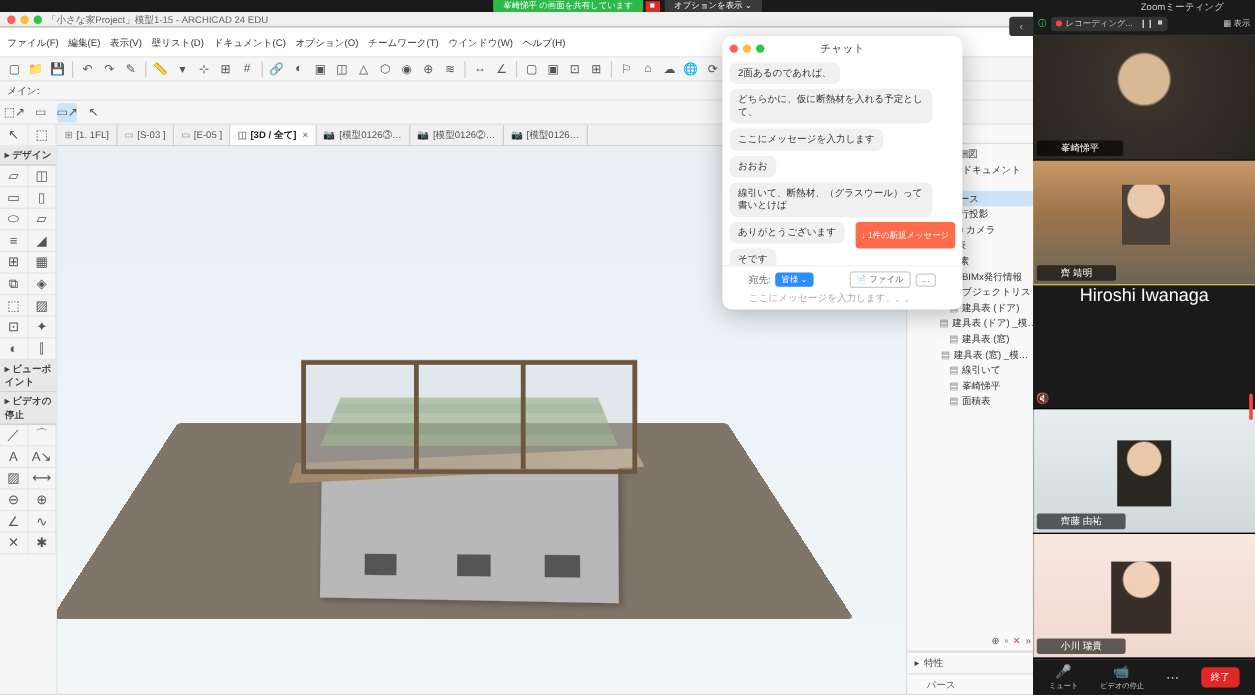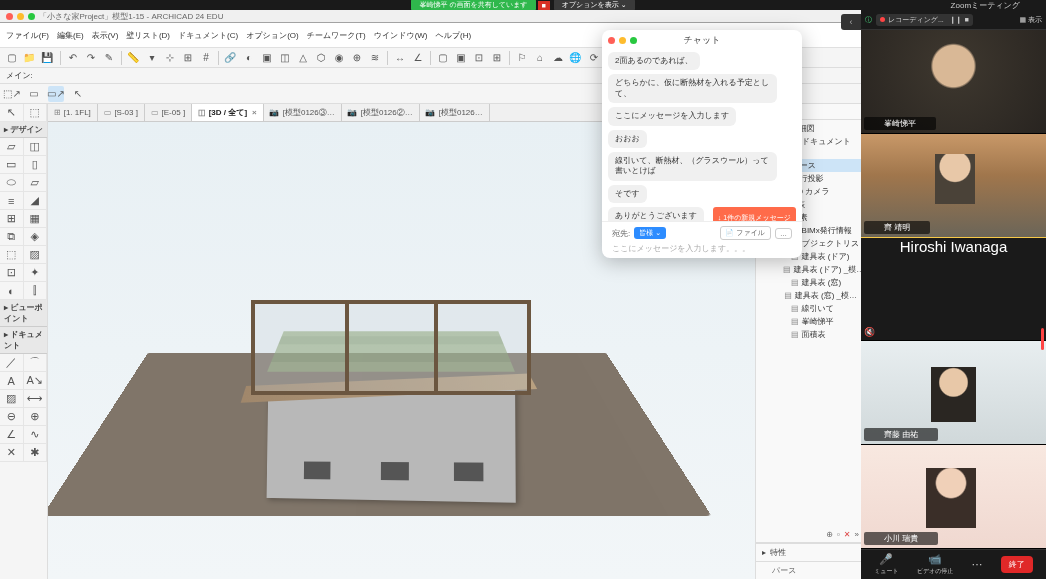--- a/index.html
+++ b/index.html
@@ -74,21 +74,21 @@
 
 
 .chat-window { position: absolute; left: 602px; top: 30px; width: 200px; height: 228px; background: #fff; border-radius: 8px; box-shadow: 0 4px 20px rgba(0,0,0,0.25); display: flex; flex-direction: column; overflow: hidden; }
 .chat-header { height: 20px; display: flex; align-items: center; padding: 0 6px; gap: 4px; font-size: 9px; position: relative; }
 .chat-header .dot { width: 7px; height: 7px; border-radius: 50%; }
 .chat-header .title { position: absolute; left: 50%; transform: translateX(-50%); color: #444; }
 .chat-messages { flex: 1; overflow: hidden; padding: 2px 6px; }
 .msg { background: #f0f0f0; border-radius: 6px; padding: 4px 7px; font-size: 8px; color: #333; margin-bottom: 4px; display: inline-block; max-width: 90%; line-height: 1.3; }
 .msg-row { display: flex; }
 .new-msg-btn { background: #ff6b4a; color: #fff; font-size: 7px; padding: 2px 5px; border-radius: 3px; margin-left: auto; display: flex; align-items: center; gap: 2px; }
-.chat-footer { border-top: 1px solid #eee; padding: 4px 10px; font-size: 8px; }
+.chat-footer { border-top: 1px solid #eee; padding: 4px 22px; font-size: 8px; }
 .chat-to { display: flex; align-items: center; gap: 4px; color: #666; margin-bottom: 3px; }
 .chat-to .who { background: #2d8cff; color: #fff; padding: 1px 5px; border-radius: 3px; font-size: 7px; }
 .chat-to .file-btn { margin-left: auto; border: 1px solid #ccc; padding: 1px 5px; border-radius: 3px; display: flex; align-items: center; gap: 2px; font-size: 7px; }
 .chat-to .more-btn { border: 1px solid #ccc; padding: 1px 4px; border-radius: 3px; font-size: 7px; }
 .chat-input { color: #aaa; font-size: 8px; }
 
 
 .zoom-panel { width: 185px; background: #1a1a1a; display: flex; flex-direction: column; position: relative; }
 .zoom-topbar { height: 20px; display: flex; align-items: center; padding: 0 4px; gap: 4px; font-size: 7px; color: #ccc; border-bottom: 1px solid #333; }
 .zoom-topbar .rec-pill { background: #333; padding: 1px 4px; border-radius: 3px; display: flex; align-items: center; gap: 3px; }
@@ -228,21 +228,21 @@
           <div class="lt-cell">⧉</div>
           <div class="lt-cell">◈</div>
           <div class="lt-cell">⬚</div>
           <div class="lt-cell">▨</div>
           <div class="lt-cell">⊡</div>
           <div class="lt-cell">✦</div>
           <div class="lt-cell">◐</div>
           <div class="lt-cell">⫿</div>
         </div>
         <div class="lt-header">▸ ビューポイント</div>
-        <div class="lt-header">▸ ドキュメント</div>
+        <div class="lt-header">▸ ビデオの停止</div>
         <div class="lt-grid">
           <div class="lt-cell">／</div>
           <div class="lt-cell">⌒</div>
           <div class="lt-cell">A</div>
           <div class="lt-cell">A↘</div>
           <div class="lt-cell">▨</div>
           <div class="lt-cell">⟷</div>
           <div class="lt-cell">⊖</div>
           <div class="lt-cell">⊕</div>
           <div class="lt-cell">∠</div>
@@ -431,25 +431,25 @@
         <div class="msg-row">
           <div class="msg">ここにメッセージを入力します</div>
         </div>
         <div class="msg-row">
           <div class="msg">おおお</div>
         </div>
         <div class="msg-row">
           <div class="msg">線引いて、断熱材、（グラスウール）って書いとけば</div>
         </div>
         <div class="msg-row">
-          <div class="msg">そです</div>
-        </div>
-        <div class="msg-row">
           <div class="msg">ありがとうございます</div>
           <div class="new-msg-btn">↓ 1件の新規メッセージ</div>
+        </div>
+        <div class="msg-row">
+          <div class="msg">そです</div>
         </div>
       </div>
     <div class="chat-footer">
       <div class="chat-to">
         <span>宛先:</span>
         <span class="who">皆様 ⌄</span>
         <span class="file-btn">📄 <span>ファイル</span></span>
         <span class="more-btn">…</span>
       </div>
       <div class="chat-input">ここにメッセージを入力します。。。</div>

